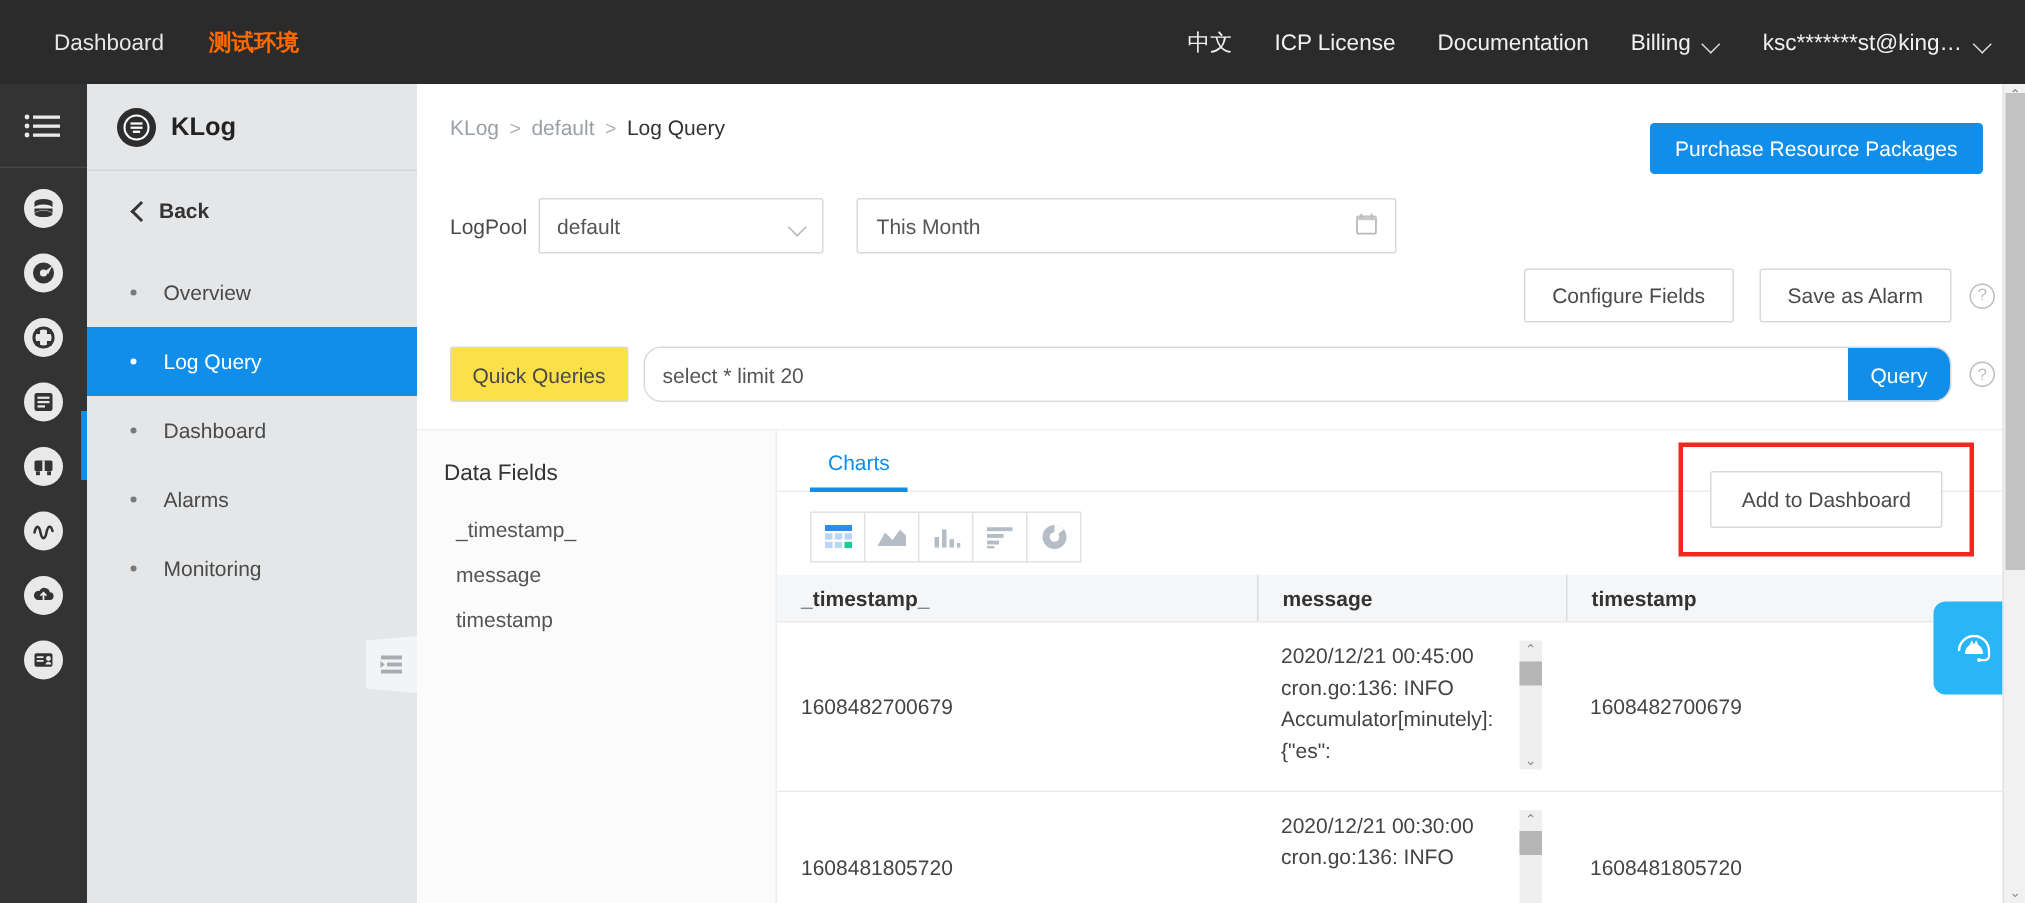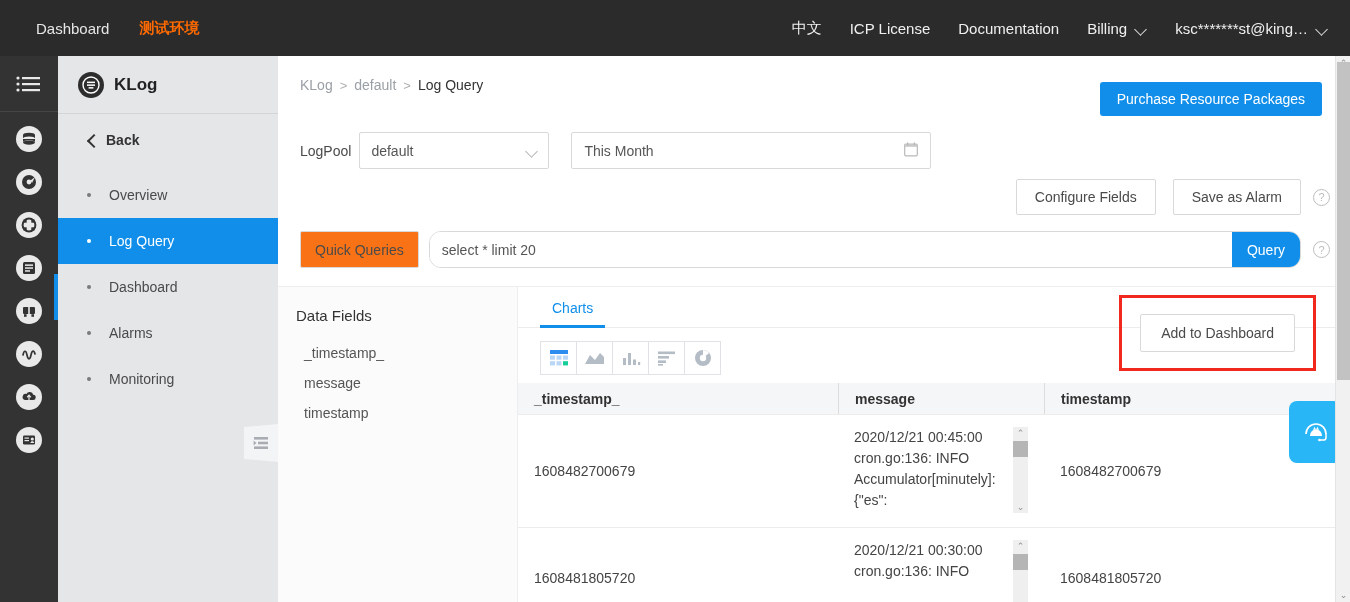--- a/index.html
+++ b/index.html
@@ -159,21 +159,21 @@
     white-space: nowrap;
   }
   .help-ic {
     width: 17px; height: 17px; border-radius: 50%; border: 1.3px solid #bdbdbd;
     color: #bdbdbd; font-size: 11px; display: flex; align-items: center; justify-content: center;
     margin-left: 12px; flex: none;
   }
 
   .row-query { display: flex; align-items: center; padding: 16px 12px 18px 22px; }
   .qq-btn {
-    height: 37px; border: 1px solid #d9d9d9; background: #f97316; color: #4a4a4a;
+    height: 37px; border: 1px solid #d9d9d9; background: #fde047; color: #4a4a4a;
     font-size: 14px; padding: 0 14px; border-radius: 2px; white-space: nowrap;
   }
   .q-wrap {
     flex: 1; display: flex; height: 37px; margin-left: 10px; border: 1px solid #d9d9d9;
     border-radius: 12px; overflow: hidden; background: #fff;
   }
   .q-input {
     flex: 1; border: none; outline: none; padding: 0 12px; font-size: 14px; color: #555;
     font-family: "Liberation Sans", sans-serif;
   }

